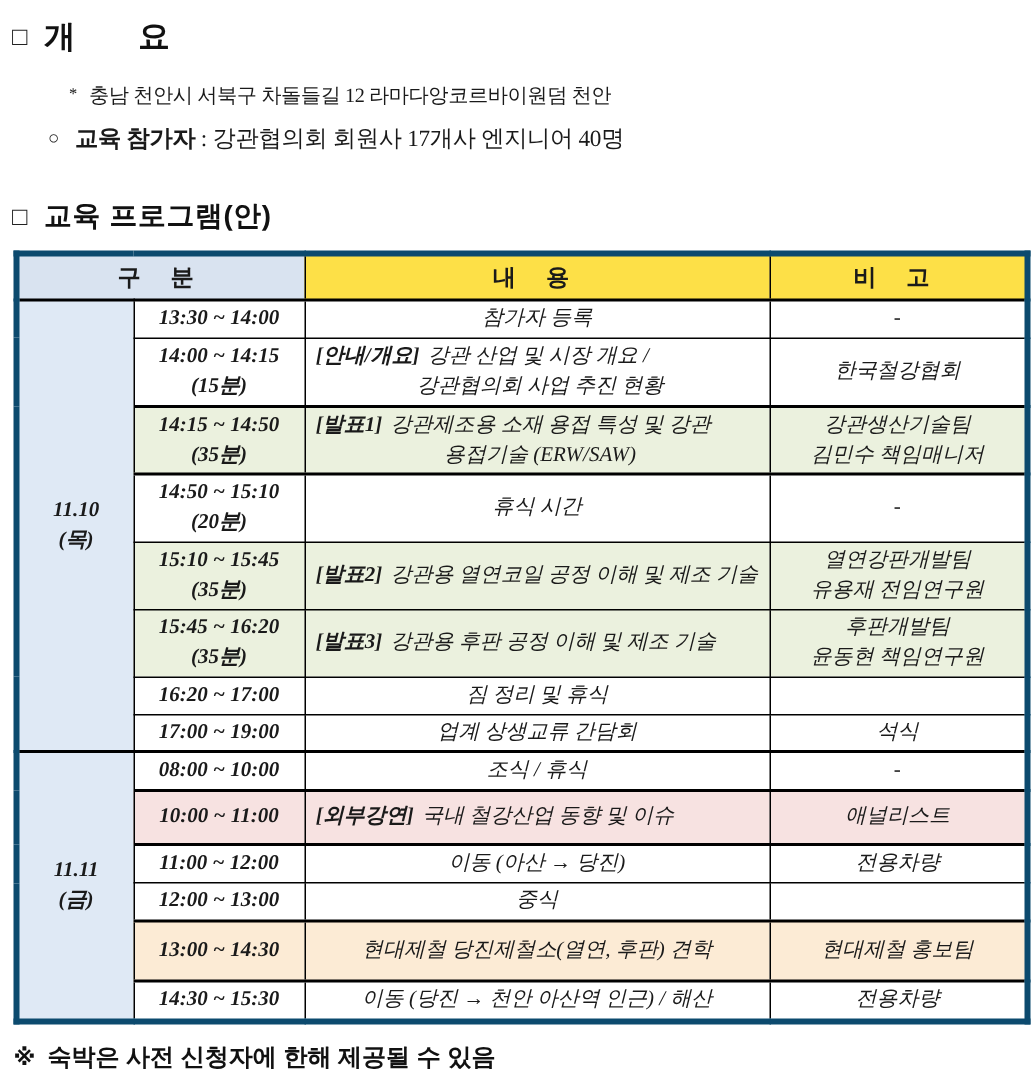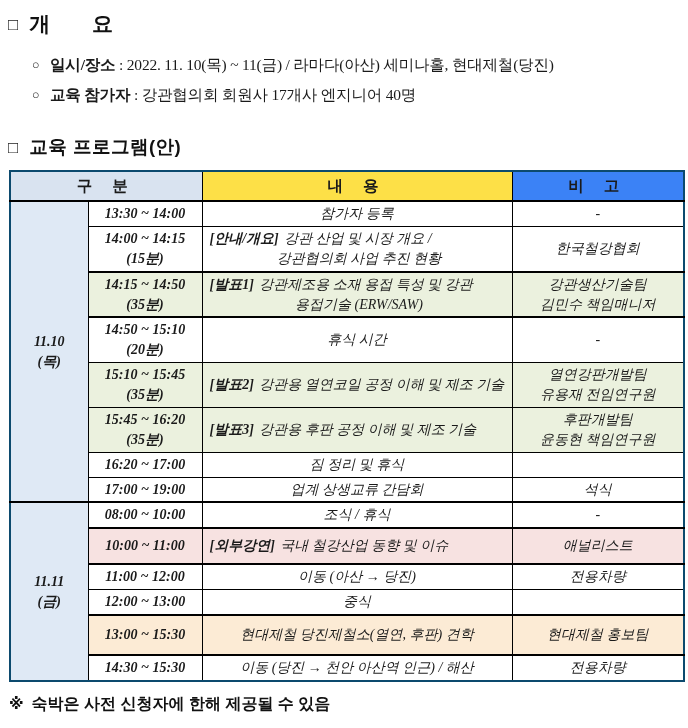--- a/index.html
+++ b/index.html
@@ -32,21 +32,21 @@
   .bullet .b-label { font-weight: bold; }
   .addr-note { font-size: 13.5px; margin: 2px 0 9px 38px; letter-spacing: -0.3px; }
   .addr-note .star { font-size: 11px; margin-right: 5px; position: relative; top: -2px; }
 
   
   table.prog {
     border-collapse: collapse;
     table-layout: fixed;
     width: 674px;
     margin-left: 1px;
-    border: 2px solid #0c4a6e;
+    border: 4px solid #0c4a6e;
   }
   .prog th, .prog td { border: 1px solid #000; }
   .prog thead th {
     height: 26px;
     font-size: 15.5px;
     font-weight: bold;
     letter-spacing: 8px;
     border-bottom: 2px solid #000;
     font-family: "Liberation Serif", "DejaVu Serif", serif;
   }
@@ -88,25 +88,25 @@
 </head>
 <body>
 
 <div class="doc">
 
   <div class="sec-heading h1">
     <span class="sec-marker">□</span>
     <span class="sec-title">개 요</span>
   </div>
 
-  <div class="bullet">
-    <span class="o-marker">○</span>
-    <span class="b-label">일시/장소</span><span> : 2022. 11. 10(목) ~ 11(금) / 라마다(아산) 세미나홀, 현대제철(당진)</span>
-  </div>
-
+
+  <div class="addr-note">
+    <span class="star">*</span>
+    <span>충남 천안시 서북구 차돌들길 12 라마다앙코르바이원덤 천안</span>
+  </div>
 
   <div class="bullet">
     <span class="o-marker">○</span>
     <span class="b-label">교육 참가자</span><span> : 강관협의회 회원사 17개사 엔지니어 40명</span>
   </div>
 
   <div class="sec-heading h2">
     <span class="sec-marker">□</span>
     <span class="sec-title">교육 프로그램(안)</span>
   </div>
@@ -115,21 +115,21 @@
     <colgroup>
       <col style="width:78px">
         <col style="width:114px">
         <col style="width:310px">
         <col style="width:172px">
     </colgroup>
     <thead>
       <tr>
         <th colspan="2" style="background: rgb(217, 227, 240);">구 분</th>
         <th style="background: #fde047;">내 용</th>
-        <th style="background: #3b82f6;">비 고</th>
+        <th style="background: #fde047;">비 고</th>
       </tr>
     </thead>
     <tbody>
       <tr>
         <td rowspan="8" class="date-cell" style="background: rgb(223, 233, 245);">
           <span class="blk">11.10</span>
           <span class="blk">(목)</span>
         </td>
         <td class="time-cell">
             <span class="blk">13:30 ~ 14:00</span>
@@ -248,21 +248,21 @@
       <tr>
         <td class="time-cell">
             <span class="blk">12:00 ~ 13:00</span>
             <span class="blk"></span>
           </td>
         <td class="content-cell"><span>중식</span></td>
         <td class="note-cell"></td>
       </tr>
       <tr class="bt2 pad-lg" style="background: rgb(252, 235, 213);">
         <td class="time-cell">
-            <span class="blk">13:00 ~ 15:30</span>
+            <span class="blk">13:00 ~ 14:30</span>
             <span class="blk"></span>
           </td>
         <td class="content-cell"><span>현대제철 당진제철소(열연, 후판) 견학</span></td>
         <td class="note-cell">
             <span class="blk">현대제철 홍보팀</span>
           </td>
       </tr>
       <tr class="bt2">
         <td class="time-cell">
             <span class="blk">14:30 ~ 15:30</span>

